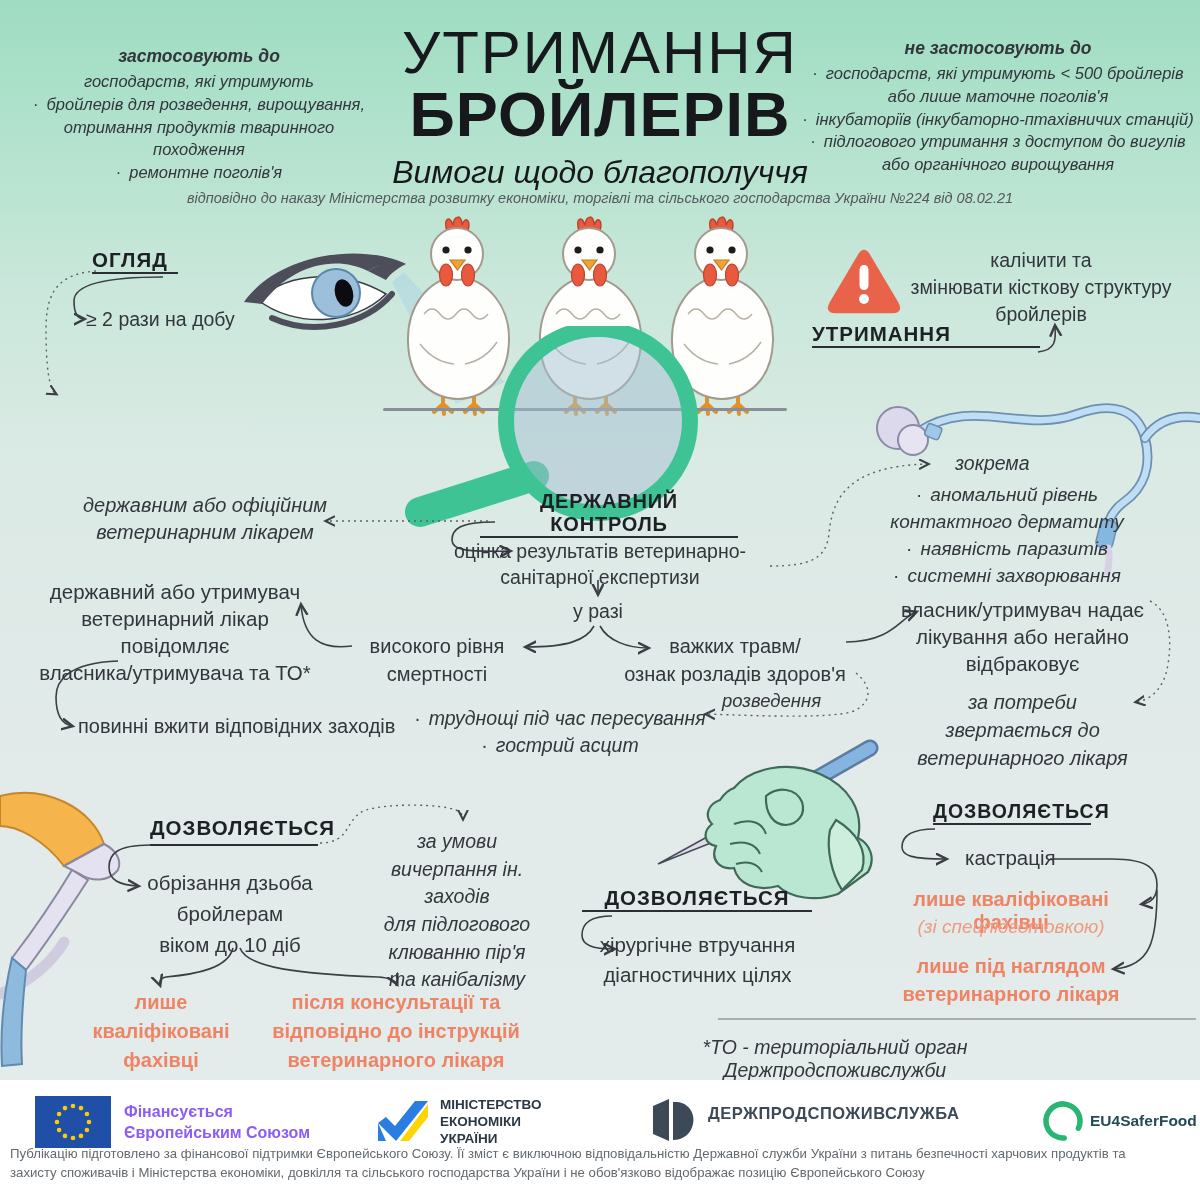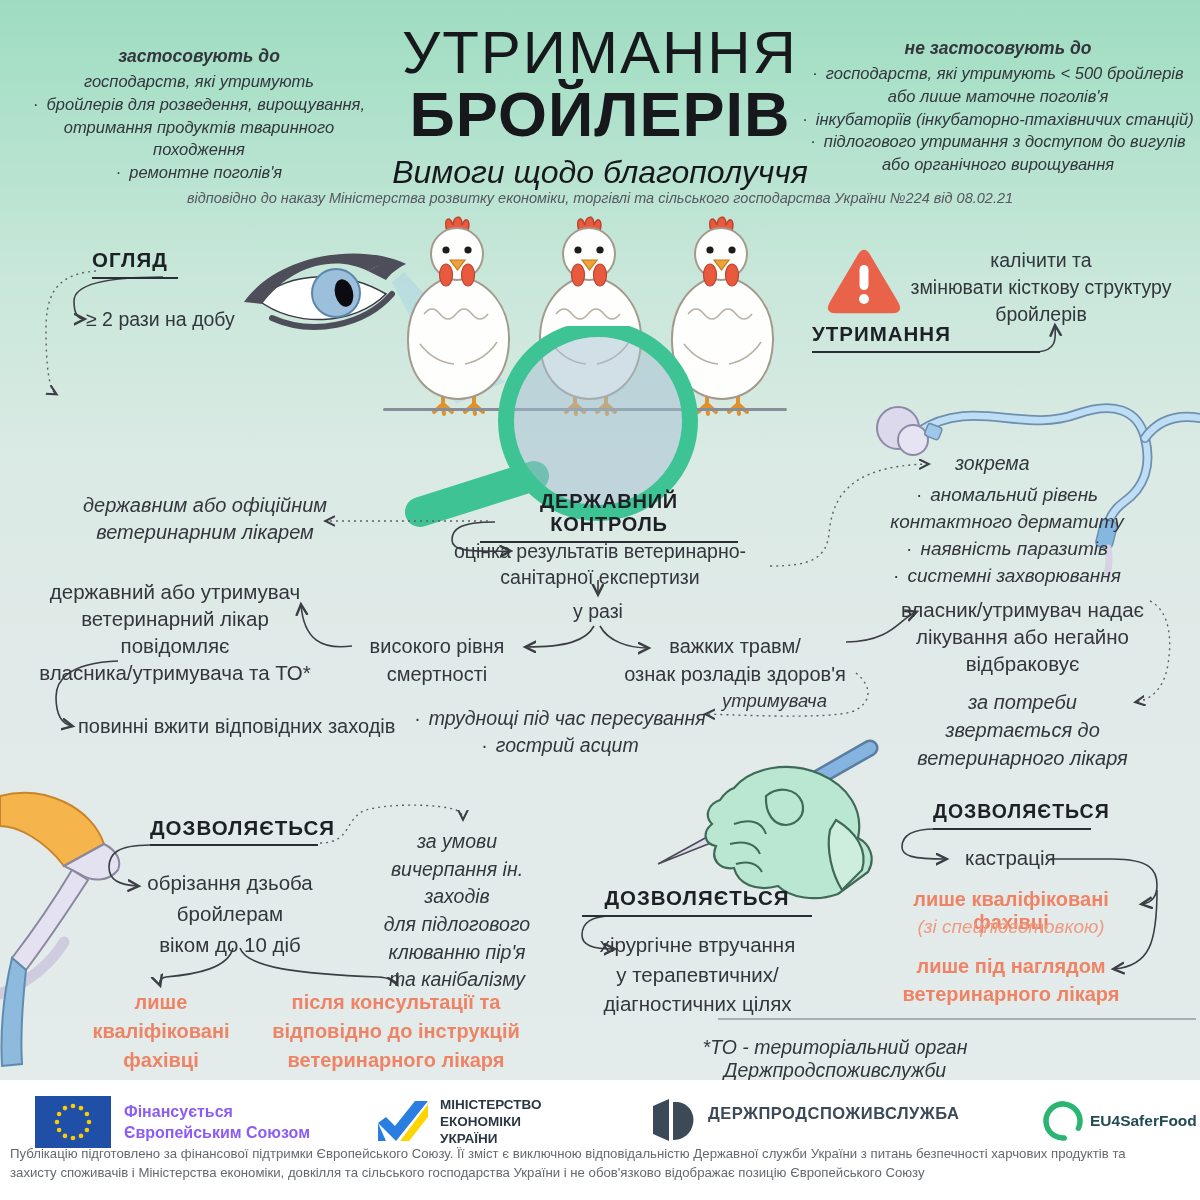--- a/index.html
+++ b/index.html
@@ -4,21 +4,21 @@
 <style>
   html,body{margin:0;padding:0;}
   #canvas{position:relative;width:1200px;height:1200px;overflow:hidden;
     font-family:"Liberation Sans",sans-serif;color:#33363c;background:#e4eceb;}
   #bg{position:absolute;left:0;top:0;width:1200px;height:1080px;
     background:linear-gradient(180deg,#9edcc1 0%,#aee1cb 10%,#c9e7da 26%,#daeae4 42%,#e0eae8 60%,#e3ebea 80%,#e4eceb 100%);}
   .abs{position:absolute;}
   .c{text-align:center;}
   .i{font-style:italic;}
   .b{font-weight:bold;}
-  .sec-title{font-weight:700;color:#1d2025;border-bottom:2.5px solid #2b2e34;letter-spacing:1px;padding-bottom:5px;}
+  .sec-title{font-weight:700;color:#1d2025;border-bottom:2.5px solid #2b2e34;letter-spacing:1px;}
   .bl::before{content:"·";margin-right:8px;font-style:normal;}
   .orange{color:#ee8465;font-weight:700;}
   .footer{position:absolute;left:0;top:1080px;width:1200px;height:120px;background:#ffffff;}
   svg{display:block;}
   .nowrap{white-space:nowrap;}
 </style>
 </head>
 <body>
 
 <div id="canvas">
@@ -188,21 +188,21 @@
   </div>
 
   <div class="abs c" style="left:25px;top:578px;width:300px;font-size:20.5px;line-height:1.32;">
     <div>державний або утримувач</div>
     <div>ветеринарний лікар</div>
     <div>повідомляє</div>
     <div>власника/утримувача та ТО*</div>
   </div>
   <div class="abs nowrap" style="left:78px;top:715px;font-size:20px;">повинні вжити відповідних заходів</div>
 
-  <div class="abs i" style="left:722px;top:690px;width:120px;font-size:18.5px;">утримувача</div>
+  <div class="abs i" style="left:722px;top:690px;width:120px;font-size:18.5px;">розведення</div>
   <div class="abs c i" style="left:410px;top:705px;width:300px;font-size:19.5px;line-height:1.38;">
     <div class="bl">труднощі під час пересування</div>
     <div class="bl">гострий асцит</div>
   </div>
 
   <div class="abs c" style="left:900px;top:596px;width:245px;font-size:20.5px;line-height:1.32;">власник/утримувач надає лікування або негайно відбраковує</div>
   <div class="abs c i" style="left:900px;top:688px;width:245px;font-size:20px;line-height:1.4;">
     <div>за потреби</div>
     <div>звертається до</div>
     <div>ветеринарного лікаря</div>
@@ -220,21 +220,20 @@
     <div>для підлогового</div>
     <div>клюванню пір'я</div>
     <div>та канібалізму</div>
   </div>
   <div class="abs c orange" style="left:90px;top:988px;width:142px;font-size:20px;line-height:1.45;">лише кваліфіковані фахівці</div>
   <div class="abs c orange" style="left:250px;top:988px;width:292px;font-size:20px;line-height:1.45;">після консультації та відповідно до інструкцій ветеринарного лікаря</div>
 
   <div class="abs sec-title c" style="left:582px;top:886px;width:230px;font-size:20.5px;">ДОЗВОЛЯЄТЬСЯ</div>
   <div class="abs c" style="left:580px;top:930px;width:235px;font-size:20.5px;line-height:1.45;">
     <div>хірургічне втручання</div>
-    <div>у терапевтичних/</div>
     <div>діагностичних цілях</div>
   </div>
 
   <div class="abs sec-title" style="left:933px;top:800px;width:158px;font-size:19.5px;">ДОЗВОЛЯЄТЬСЯ</div>
   <div class="abs" style="left:965px;top:846px;width:120px;font-size:20.5px;">кастрація</div>
   <div class="abs c orange" style="left:880px;top:888px;width:262px;font-size:20px;">лише кваліфіковані фахівці</div>
   <div class="abs c i" style="left:880px;top:916px;width:262px;font-size:19px;color:#f09a82;">(зі спецпідготовкою)</div>
   <div class="abs c orange" style="left:895px;top:952px;width:232px;font-size:20px;line-height:1.4;">лише під наглядом ветеринарного лікаря</div>
 
   <div class="abs" style="left:718px;top:1018px;width:478px;height:2px;background:#a7adb2;"></div>

